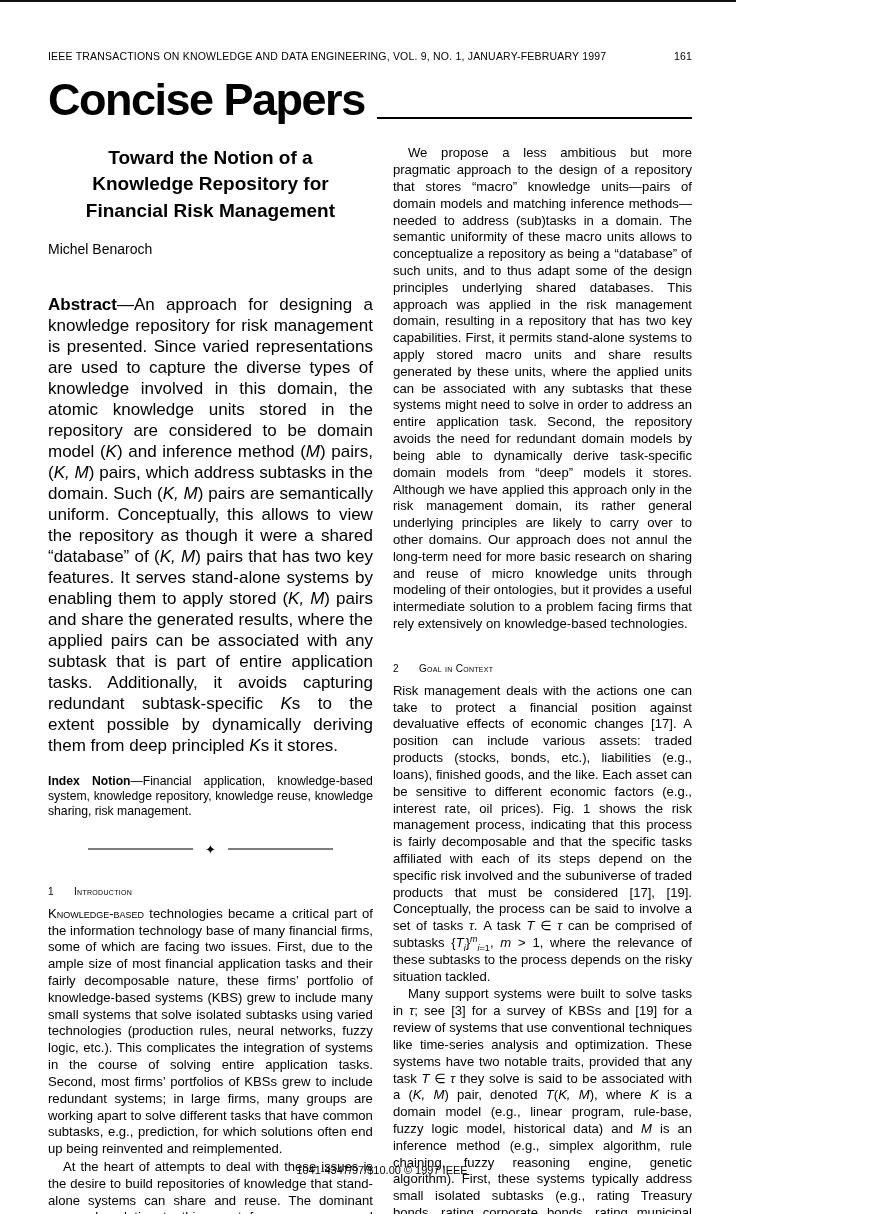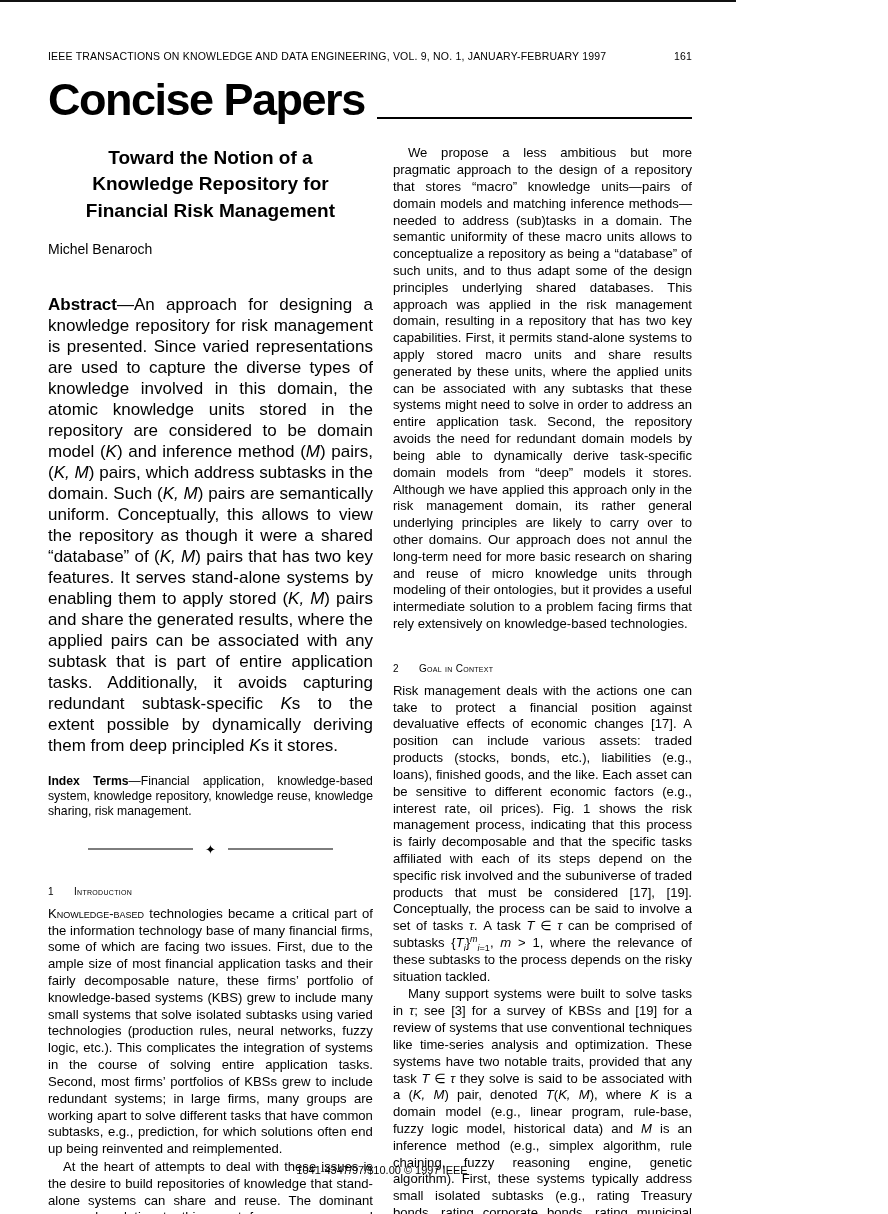--- a/index.html
+++ b/index.html
@@ -69,21 +69,21 @@
     <span class="banner-rule"></span>
   </div>
 
   <div class="cols">
 
     <div class="col">
       <h1 class="a-title">Toward the Notion of a Knowledge Repository for Financial Risk Management</h1>
       <div class="a-author">Michel Benaroch</div>
 
       <p class="abstract"><b>Abstract</b>—An approach for designing a knowledge repository for risk management is presented. Since varied representations are used to capture the diverse types of knowledge involved in this domain, the atomic knowledge units stored in the repository are considered to be domain model (<i>K</i>) and inference method (<i>M</i>) pairs, (<i>K, M</i>) pairs, which address subtasks in the domain. Such (<i>K, M</i>) pairs are semantically uniform. Conceptually, this allows to view the repository as though it were a shared “database” of (<i>K, M</i>) pairs that has two key features. It serves stand-alone systems by enabling them to apply stored (<i>K, M</i>) pairs and share the generated results, where the applied pairs can be associated with any subtask that is part of entire application tasks. Additionally, it avoids capturing redundant subtask-specific <i>K</i>s to the extent possible by dynamically deriving them from deep principled <i>K</i>s it stores.</p>
-      <p class="index-terms"><b>Index Terms</b>—Financial application, knowledge-based system, knowledge repository, knowledge reuse, knowledge sharing, risk management.</p>
+      <p class="index-terms"><b>Index Notion</b>—Financial application, knowledge-based system, knowledge repository, knowledge reuse, knowledge sharing, risk management.</p>
 
       <div class="divider">
         <span class="dline"></span>
         <span class="diamond">✦</span>
         <span class="dline"></span>
       </div>
 
       <div class="sec-h">
         <span class="sec-num">1</span><span class="sec-title">Introduction</span>
       </div>

